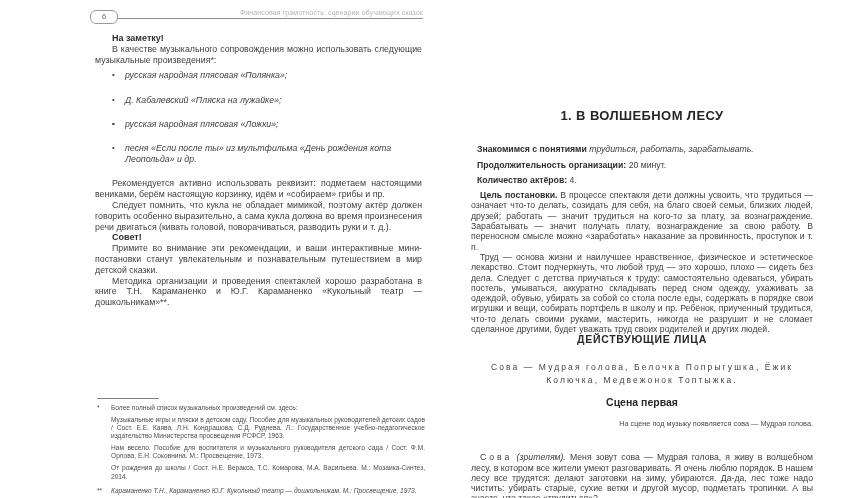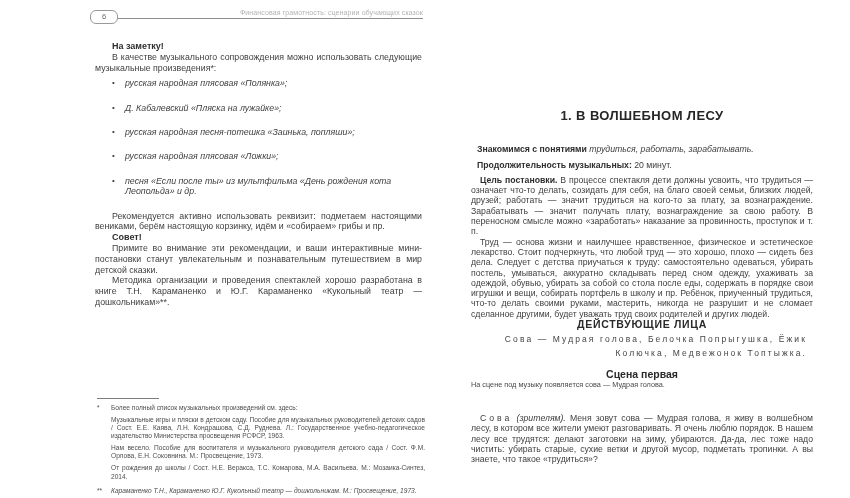--- a/index.html
+++ b/index.html
@@ -17,21 +17,21 @@
     border:1px solid #9a9a9a;border-radius:6px;background:#fff;
     font-size:7.5px;line-height:12px;text-align:center;color:#6b6b6b;z-index:2;
   }
   .running-title{
     position:absolute;left:123px;top:9px;width:300px;text-align:right;
     font-size:7px;color:#b4b4b4;letter-spacing:0.1px;
   }
   
   .left-col{
     position:absolute;left:95px;top:33px;width:327px;
-    font-size:8.8px;line-height:10.8px;text-align:justify;margin-top:8px;
+    font-size:8.8px;line-height:10.8px;text-align:justify;
   }
   .left-col p{margin:0;text-indent:17px;}
   .mini-heading{font-weight:bold;color:#2e2e2e;text-indent:17px;font-size:9px;margin:0;}
   .advice-gap{margin-top:3px;}
   ul.music-list{list-style:none;margin:5px 0 3px 0;padding:0;font-style:italic;}
   ul.music-list li{position:relative;padding-left:30px;margin:0 0 13.5px 0;text-align:left;line-height:10.8px;}
   ul.music-list li .bullet{
     position:absolute;left:17px;top:0;font-style:normal;font-size:8px;color:#3e3e3e;
   }
   
@@ -57,25 +57,25 @@
   .meta-line{margin:4px 0 5px 0;text-indent:6px;}
   .lbl{font-weight:bold;color:#2e2e2e;}
   .ital{font-style:italic;}
   .goal{margin-top:4px;}
   .goal p{margin:0;text-indent:9px;text-align:justify;}
   .cast-heading{
     text-align:center;font-weight:bold;
     font-size:10.5px;letter-spacing:0.7px;color:#2a2a2a;
   }
   .cast-list{
-    margin-top:4px;text-align:right;letter-spacing:2.1px;
+    margin-top:16px;text-align:center;letter-spacing:2.1px;
     font-size:8.5px;line-height:13.5px;padding:0 6px;color:#454545;
   }
   .scene-heading{margin-top:9px;text-align:center;font-weight:bold;font-size:10.5px;color:#2a2a2a;}
-  .stage-direction{margin-top:0;text-align:left;font-size:7.3px;color:#4a4a4a;}
+  .stage-direction{margin-top:12px;text-align:right;font-size:7.3px;color:#4a4a4a;}
   .owl-para{margin-top:23px;text-indent:9px;text-align:justify;}
   .owl-name{letter-spacing:3px;}
 </style>
 </head>
 <body>
 
 <div class="header-rule"></div>
 <div class="pagenum-box">6</div>
 <div class="running-title">Финансовая грамотность: сценарии обучающих сказок</div>
 
@@ -87,33 +87,33 @@
     <li>
       <span class="bullet">•</span>
       <span>русская народная плясовая «Полянка»;</span>
     </li>
     <li>
       <span class="bullet">•</span>
       <span>Д. Кабалевский «Пляска на лужайке»;</span>
     </li>
     <li>
       <span class="bullet">•</span>
-      <span>русская народная песня-потешка «Заинька, попляши»;</span>
     </li>
     <li>
       <span class="bullet">•</span>
       <span>русская народная плясовая «Ложки»;</span>
     </li>
     <li>
       <span class="bullet">•</span>
       <span>песня «Если после ты» из мультфильма «День рождения кота Леопольда» и др.</span>
     </li>
   </ul>
 
   <p>Рекомендуется активно использовать реквизит: подметаем настоящими вениками, берём настоящую корзинку, идём и «собираем» грибы и пр.</p>
+  <p>Следует помнить, что кукла не обладает мимикой, поэтому актёр должен говорить особенно выразительно, а сама кукла должна во время произнесения речи двигаться (кивать головой, поворачиваться, разводить руки и т. д.).</p>
 
   <p class="mini-heading advice-gap">Совет!</p>
   <p>Примите во внимание эти рекомендации, и ваши интерактивные мини-постановки станут увлекательным и познавательным путешествием в мир детской сказки.</p>
   <p>Методика организации и проведения спектаклей хорошо разработана в книге Т.Н. Караманенко и Ю.Г. Караманенко «Кукольный театр — дошкольникам»**.</p>
 </div>
 
 <div class="footnotes">
   <div class="fn-rule"></div>
   <div class="fn-block">
     <span class="fn-marker">*</span>
@@ -126,21 +126,22 @@
     <span class="fn-marker">**</span>
     <div>Караманенко Т.Н., Караманенко Ю.Г. Кукольный театр — дошкольникам. М.: Просвещение, 1973.</div>
   </div>
 </div>
 
 <div class="right-col">
   <h1 class="chapter-title">1. В ВОЛШЕБНОМ ЛЕСУ</h1>
 
   <div class="meta">
     <p class="meta-line"><span class="lbl">Знакомимся с понятиями</span> <span class="ital">трудиться, работать, зарабатывать.</span></p>
-    <p class="meta-line"><span class="lbl">Продолжительность музыкальных:</span> <span>20 минут.</span></p>
+    <p class="meta-line"><span class="lbl">Продолжительность организации:</span> <span>20 минут.</span></p>
+    <p class="meta-line"><span class="lbl">Количество актёров:</span> <span>4.</span></p>
   </div>
 
   <div class="goal">
     <p><span class="lbl">Цель постановки.</span> <span>В процессе спектакля дети должны усвоить, что трудиться — означает что-то делать, созидать для себя, на благо своей семьи, близких людей, друзей; работать — значит трудиться на кого-то за плату, за вознаграждение. Зарабатывать — значит получать плату, вознаграждение за свою работу. В переносном смысле можно «заработать» наказание за провинность, проступок и т. п.</span></p>
     <p>Труд — основа жизни и наилучшее нравственное, физическое и эстетическое лекарство. Стоит подчеркнуть, что любой труд — это хорошо, плохо — сидеть без дела. Следует с детства приучаться к труду: самостоятельно одеваться, убирать постель, умываться, аккуратно складывать перед сном одежду, ухаживать за одеждой, обувью, убирать за собой со стола после еды, содержать в порядке свои игрушки и вещи, собирать портфель в школу и пр. Ребёнок, приученный трудиться, что-то делать своими руками, мастерить, никогда не разрушит и не сломает сделанное другими, будет уважать труд своих родителей и других людей.</p>
   </div>
 
   <div class="cast-heading">ДЕЙСТВУЮЩИЕ ЛИЦА</div>
   <div class="cast-list">Сова — Мудрая голова, Белочка Попрыгушка, Ёжик Колючка, Медвежонок Топтыжка.</div>
 

